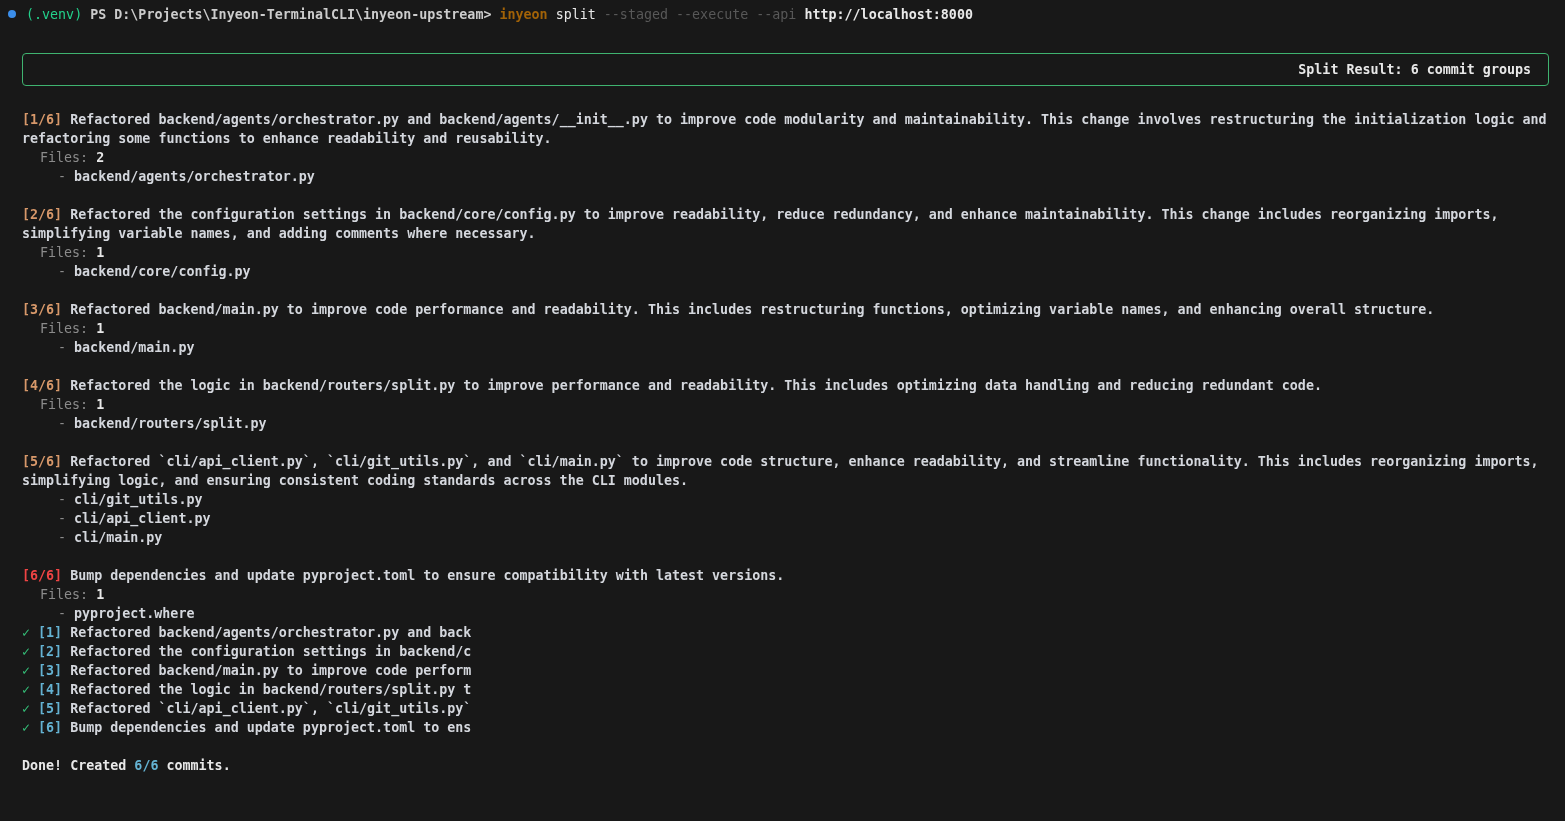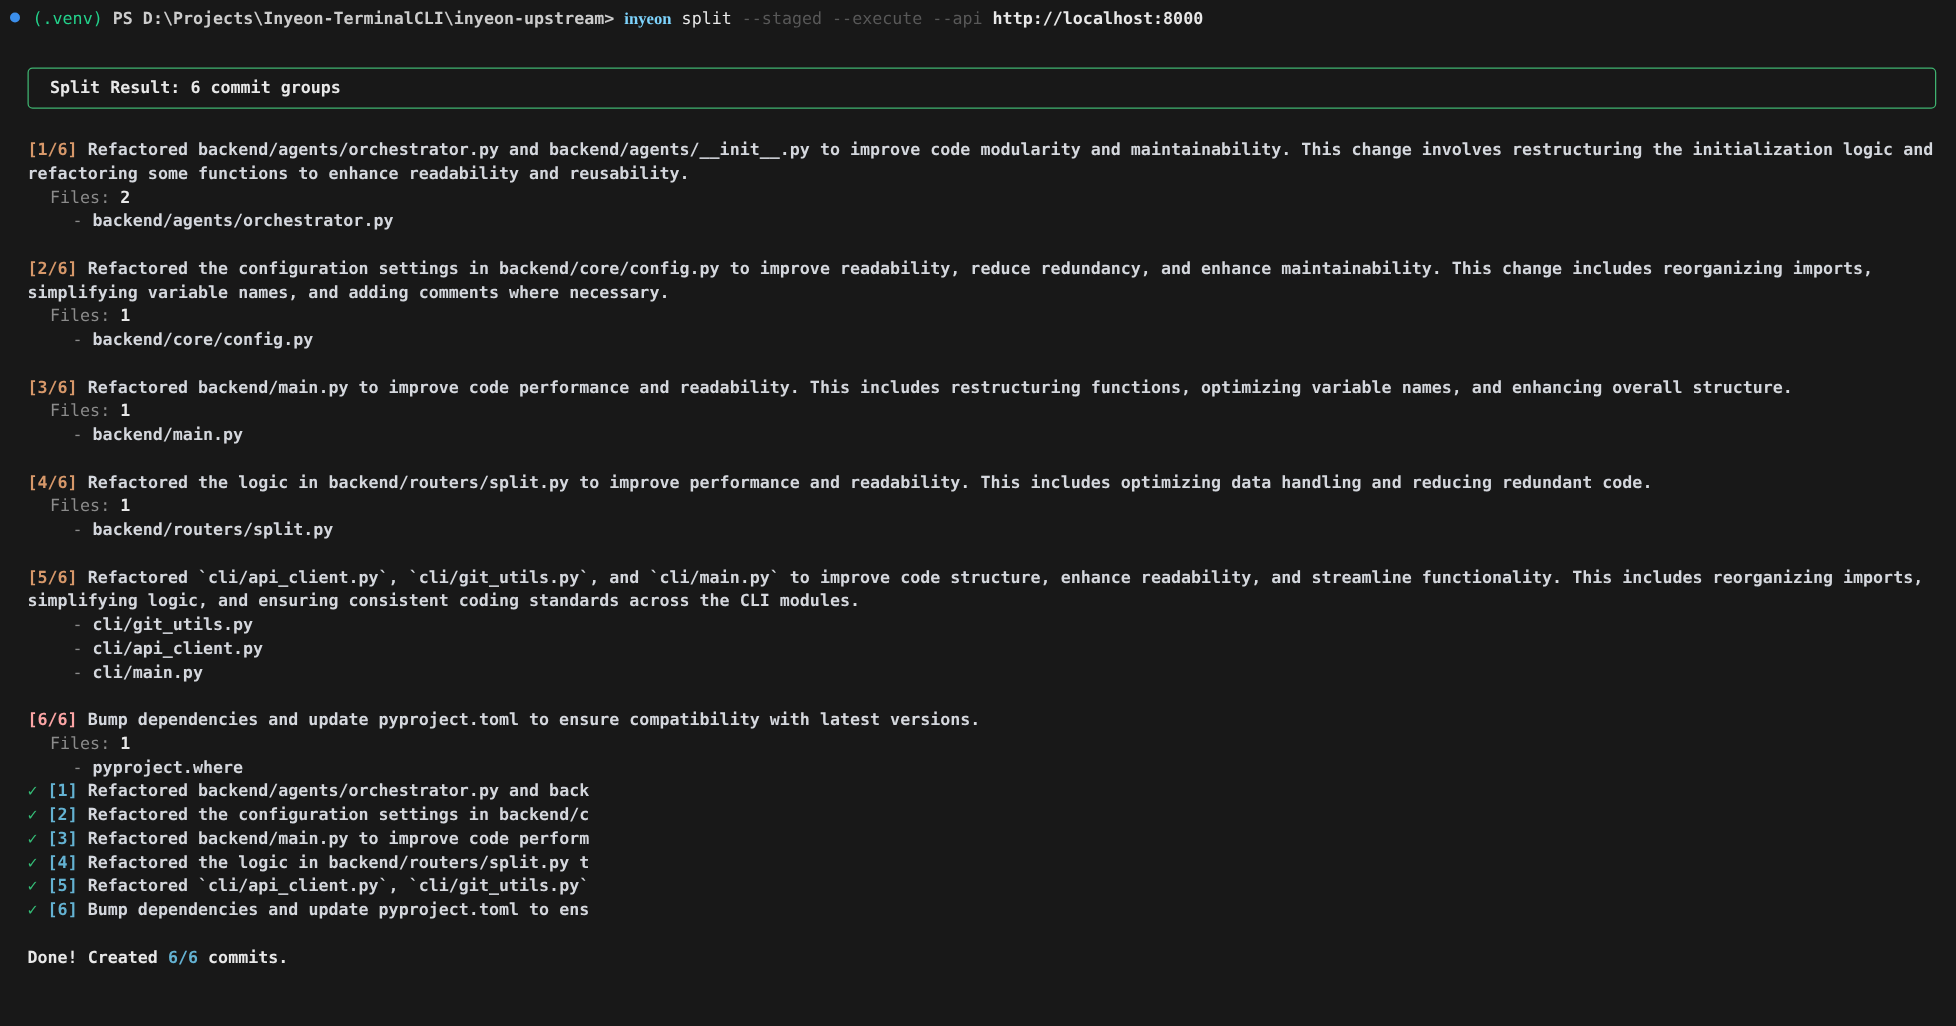--- a/index.html
+++ b/index.html
@@ -5,36 +5,37 @@
   html,body{margin:0;padding:0;}
   body{
     width:1565px;height:821px;overflow:hidden;
     background:#181818;
     font-family:"DejaVu Sans Mono","Liberation Mono",monospace;
     font-size:13.33px;line-height:19px;color:#d4d7dd;
   }
   .prompt-line{padding:5px 12px 0 8px;white-space:nowrap;font-weight:600;color:#cccccc;}
   .dot{display:inline-block;width:8px;height:8px;border-radius:50%;background:#3b8eea;margin-right:10px;vertical-align:1px;}
   .venv{color:#23d18b;font-weight:400;}
-  .cmd{color:#7dd3fc;font-weight:700;font-family:Liberation Serif, serif;}
+  .cmd{color:#a16207;font-weight:700;}
   .sub{color:#e8e8e8;font-weight:400;}
   .flags{color:#585858;font-weight:400;}
   .url{color:#e8e8e8;font-weight:700;}
   .result-box{
     margin:29px 16px 24px 22px;
     border:1px solid #3fb370;border-radius:4px;
     padding:6px 17px;
+    text-align:right;
   }
   .box-title{color:#e8e8e8;font-weight:700;}
   .content{margin:0 12px 0 22px;}
   .group{margin-bottom:19px;}
   .group.no-gap{margin-bottom:0;}
   .desc{color:#d4d7dd;font-weight:600;}
   .glabel{color:#d7986a;font-weight:700;}
-  .glabel.red{color:#fca5a5;margin-top:16px;}
+  .glabel.red{color:#ef4444;margin-top:16px;}
   .files-line{padding-left:18px;color:#8b8b8b;font-weight:400;}
   .files-count{color:#e8e8e8;font-weight:700;}
   .file-line{padding-left:36px;color:#d4d7dd;font-weight:600;}
   .dash{color:#8b8b8b;font-weight:400;}
   .commit-line{white-space:nowrap;font-weight:600;color:#d4d7dd;}
   .check{color:#34bd77;font-weight:400;}
   .cindex{color:#64b2d2;font-weight:700;}
   .done-line{margin-top:19px;font-weight:700;color:#e8e8e8;}
   .done-count{color:#64b2d2;}
 </style>

